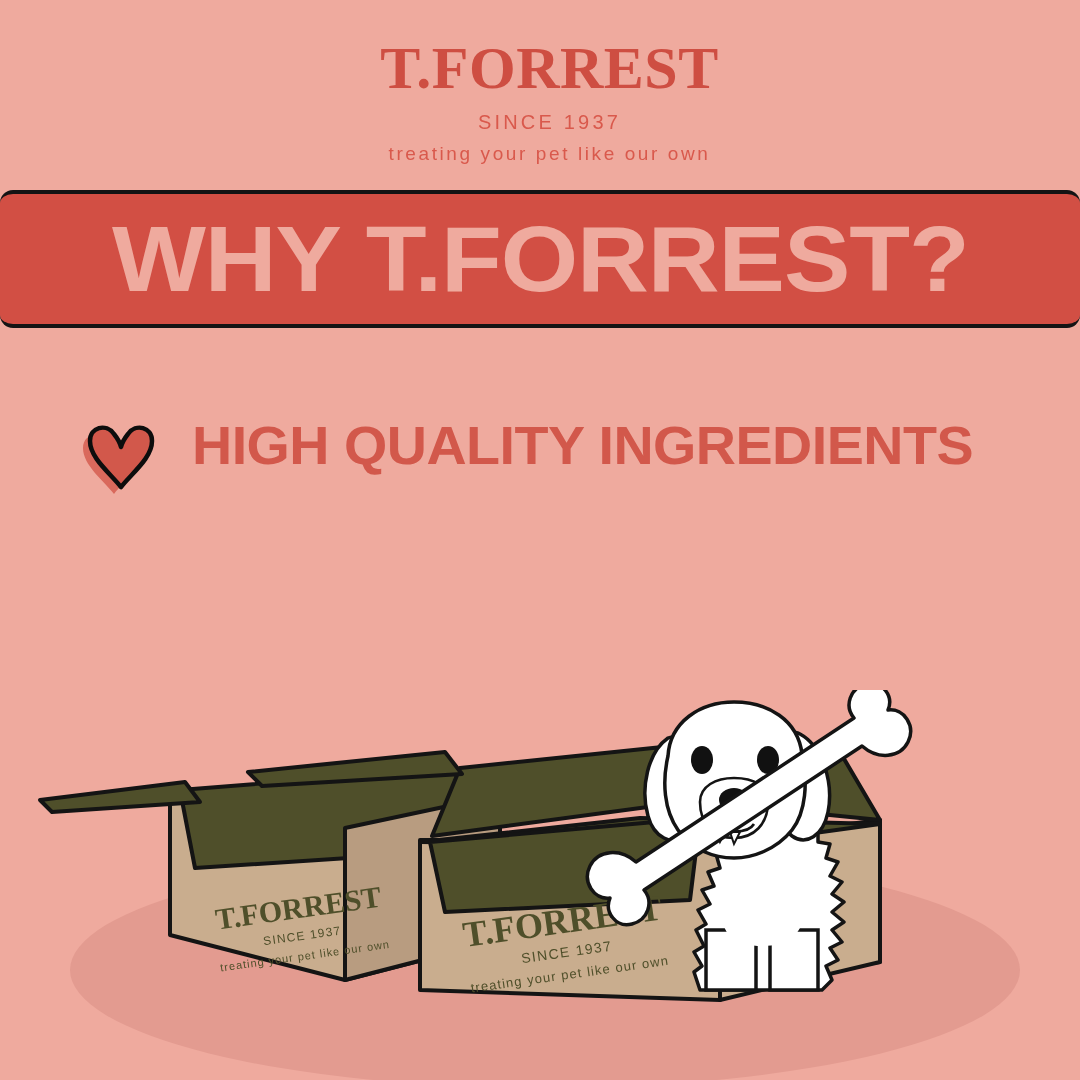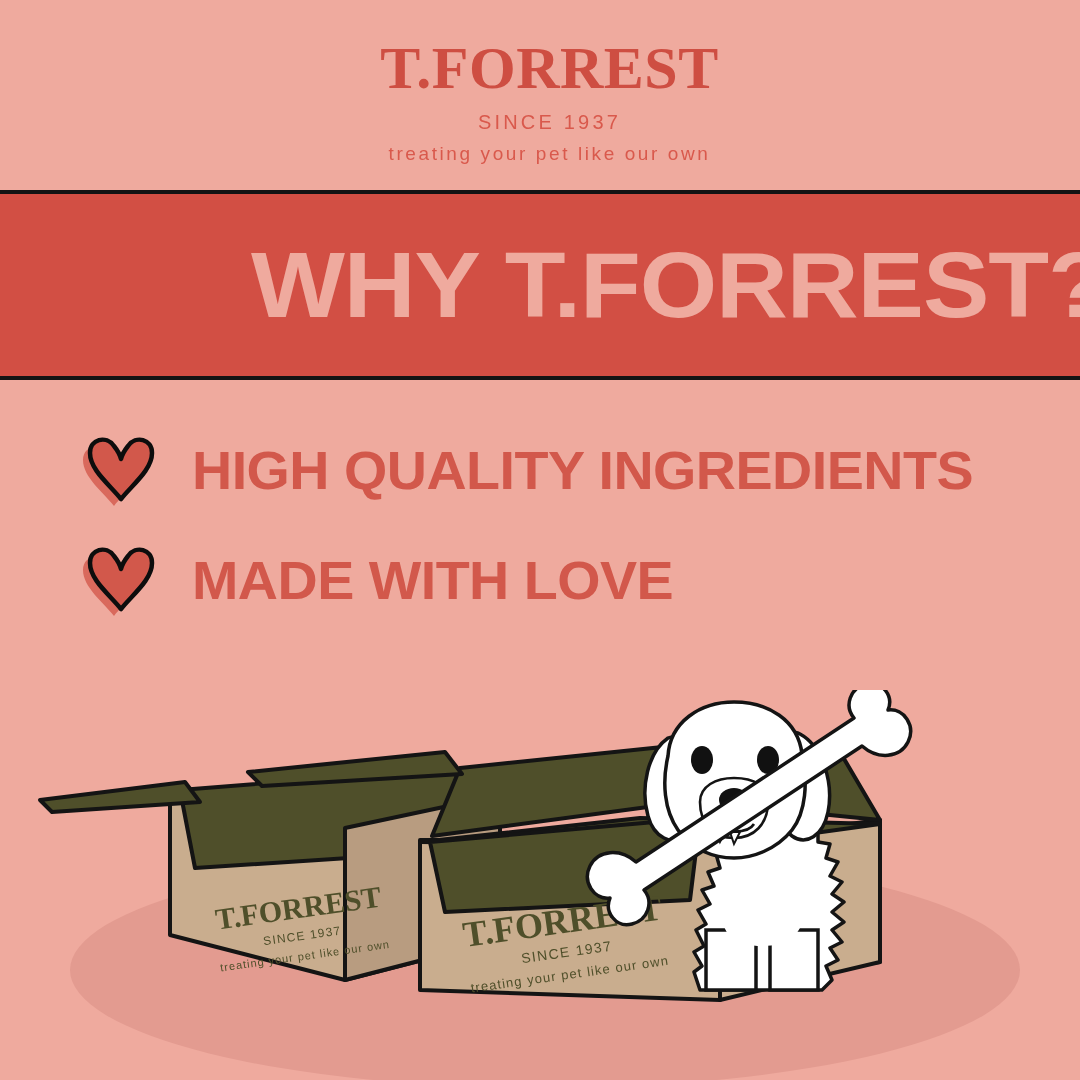--- a/index.html
+++ b/index.html
@@ -52,48 +52,48 @@
     color: #D9594C;
     letter-spacing: 2.6px;
     font-weight: 400;
   }
 
   
   .banner {
     position: absolute;
     top: 190px; left: 0;
     width: 1080px;
-    height: 190px;
+    height: 138px;
     background: #D24F44;
     border-top: 4px solid #141414;
     border-bottom: 4px solid #141414;
     box-sizing: border-box;
     display: flex;
     align-items: center;
-    justify-content: flex-end;
+    justify-content: center;
+    border-radius: 13px;
   }
   .banner-title {
     font-family: "Liberation Sans", sans-serif;
     font-weight: bold;
     font-size: 93px;
     color: #EFAA9E;
     letter-spacing: -1px;
     white-space: nowrap;
     transform: scaleX(1.07);
   }
 
   
   .bullets {
     position: absolute;
     top: 415px; left: 80px;
     width: 950px;
   }
   .bullet-row {
     display: flex;
-    align-items: center;
     height: 110px;
   }
   .heart-wrap {
     position: relative;
     width: 86px;
     height: 86px;
     flex: 0 0 86px;
     margin-right: 26px;
   }
   .heart-wrap svg { position: absolute; top: 0; left: 0; }
@@ -138,29 +138,20 @@
       <span class="heart-wrap">
         <svg width="86" height="86" viewBox="0 0 86 86">
           <path d="M10 26 C10 12, 26 8, 34 19 C38 24, 40 28, 41 32 C42 28, 44 24, 48 19 C56 8, 72 12, 72 26 C72 43, 52 58, 41 72 C30 58, 10 43, 10 26 Z" transform="translate(-7,7)" fill="#D9695C" stroke="none"></path>
           <path d="M10 26 C10 12, 26 8, 34 19 C38 24, 40 28, 41 32 C42 28, 44 24, 48 19 C56 8, 72 12, 72 26 C72 43, 52 58, 41 72 C30 58, 10 43, 10 26 Z" fill="#D2584B" stroke="#0D0D0D" stroke-width="4.5" stroke-linejoin="round"></path>
         </svg>
       </span>
       <span class="bullet-text">HIGH QUALITY INGREDIENTS</span>
     </div>
 
 
-    <div class="bullet-row">
-      <span class="heart-wrap">
-        <svg width="86" height="86" viewBox="0 0 86 86">
-          <path d="M10 26 C10 12, 26 8, 34 19 C38 24, 40 28, 41 32 C42 28, 44 24, 48 19 C56 8, 72 12, 72 26 C72 43, 52 58, 41 72 C30 58, 10 43, 10 26 Z" transform="translate(-7,7)" fill="#D9695C" stroke="none"></path>
-          <path d="M10 26 C10 12, 26 8, 34 19 C38 24, 40 28, 41 32 C42 28, 44 24, 48 19 C56 8, 72 12, 72 26 C72 43, 52 58, 41 72 C30 58, 10 43, 10 26 Z" fill="#D2584B" stroke="#0D0D0D" stroke-width="4.5" stroke-linejoin="round"></path>
-        </svg>
-      </span>
-      <span class="bullet-text">MADE WITH LOVE</span>
-    </div>
 
   </div>
 
   <div class="scene">
     <svg width="1080" height="390" viewBox="0 0 1080 390">
 
       <ellipse cx="545" cy="280" rx="475" ry="118" fill="#E39B90"></ellipse>
 
       <g>
 

